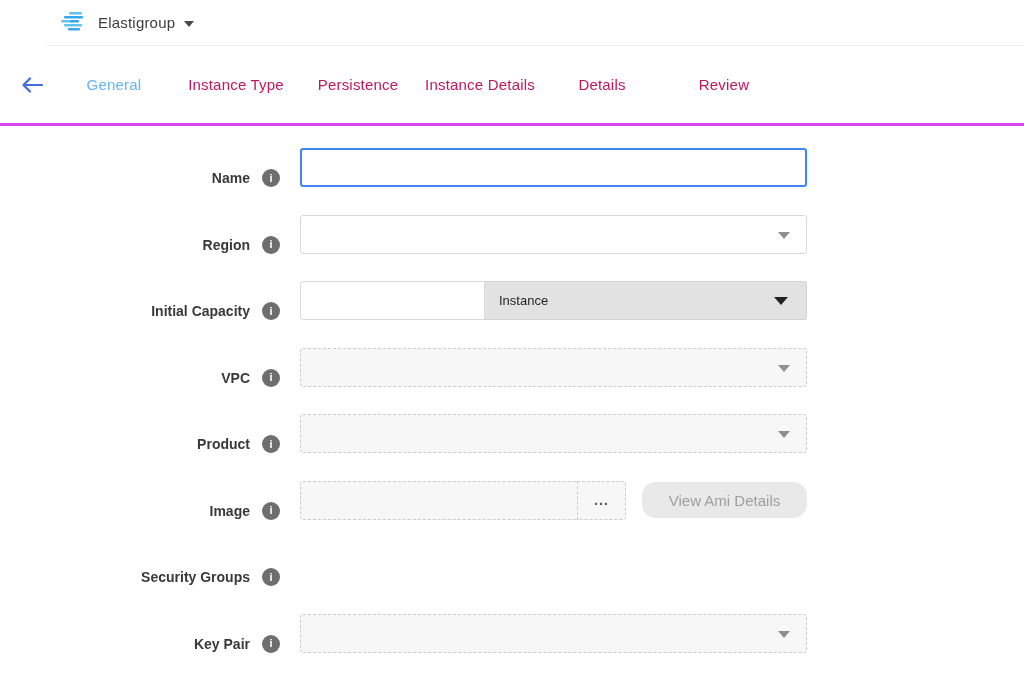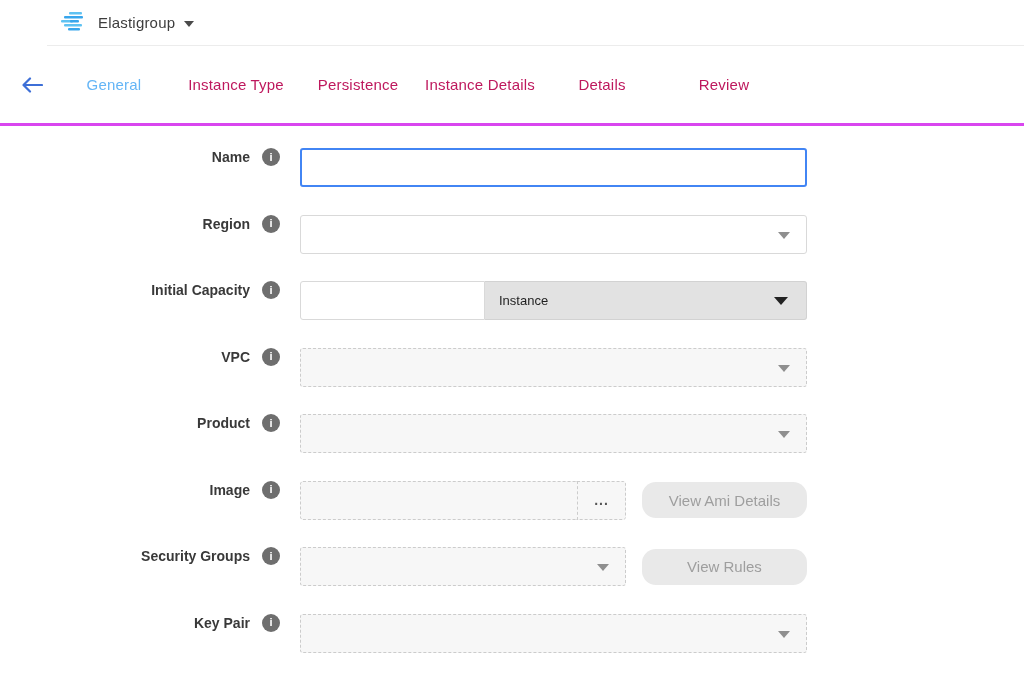--- a/index.html
+++ b/index.html
@@ -16,21 +16,21 @@
 
   
   .tabbar { height: 80px; border-bottom: 3px solid #d946ef; display: flex; align-items: center; }
   .back-btn { width: 36px; height: 36px; margin-left: 14px; background: none; border: none; cursor: pointer; display: flex; align-items: center; justify-content: center; }
   .tabs { display: flex; margin-left: 3px; }
   .tab { width: 122px; text-align: center; font-size: 15px; color: #be185d; cursor: pointer; letter-spacing: .2px; white-space: nowrap; }
   .tab.active { color: #64b5f6; }
 
   
   .form { padding-top: 22px; }
-  .row { display: flex; height: 39px; margin-bottom: 27.5px; align-items: flex-start; }
+  .row { display: flex; height: 39px; margin-bottom: 27.5px; align-items: flex-end; }
   .label-cell { width: 300px; display: flex; align-items: center; justify-content: flex-end; flex: none; }
   .lbl { font-size: 14px; font-weight: bold; color: #393939; }
   .info { width: 18px; height: 18px; border-radius: 50%; background: #6e6e6e; color: #ffffff; display: flex; align-items: center; justify-content: center; margin-left: 12px; margin-right: 20px; flex: none; cursor: pointer; }
   .info i { font-style: normal; font-weight: bold; font-size: 11px; font-family: "Liberation Sans", sans-serif; line-height: 1; }
   .field-cell { width: 507px; display: flex; flex: none; }
 
   .text-input { width: 100%; height: 39px; border: 1px solid #d9d9d9; border-radius: 3px; background: #fff; padding: 0 10px; font-size: 14px; color: #333; outline: none; }
   .text-input.focused { border: 2px solid #4285f4; }
 
   .select { position: relative; width: 100%; height: 39px; border: 1px solid #d9d9d9; border-radius: 3px; background: #fff; display: flex; align-items: center; padding: 0 36px 0 10px; font-size: 13px; color: #333; cursor: pointer; }
@@ -179,37 +179,30 @@
     </div>
   </div>
 
   <div class="row">
     <div class="label-cell">
       <label class="lbl">Security Groups</label>
       <span class="info">
           <i>i</i>
         </span>
     </div>
+  </div>
+
+  <div class="row">
+    <div class="label-cell">
+      <label class="lbl">Key Pair</label>
+      <span class="info">
+          <i>i</i>
+        </span>
+    </div>
     <div class="field-cell">
       <div class="select disabled">
         <span></span>
         <span class="caret"></span>
       </div>
-      <button class="side-btn">View Rules</button>
-    </div>
-  </div>
-
-  <div class="row">
-    <div class="label-cell">
-      <label class="lbl">Key Pair</label>
-      <span class="info">
-          <i>i</i>
-        </span>
-    </div>
-    <div class="field-cell">
-      <div class="select disabled">
-        <span></span>
-        <span class="caret"></span>
-      </div>
     </div>
   </div>
 
 </main>
 
 </body></html>

